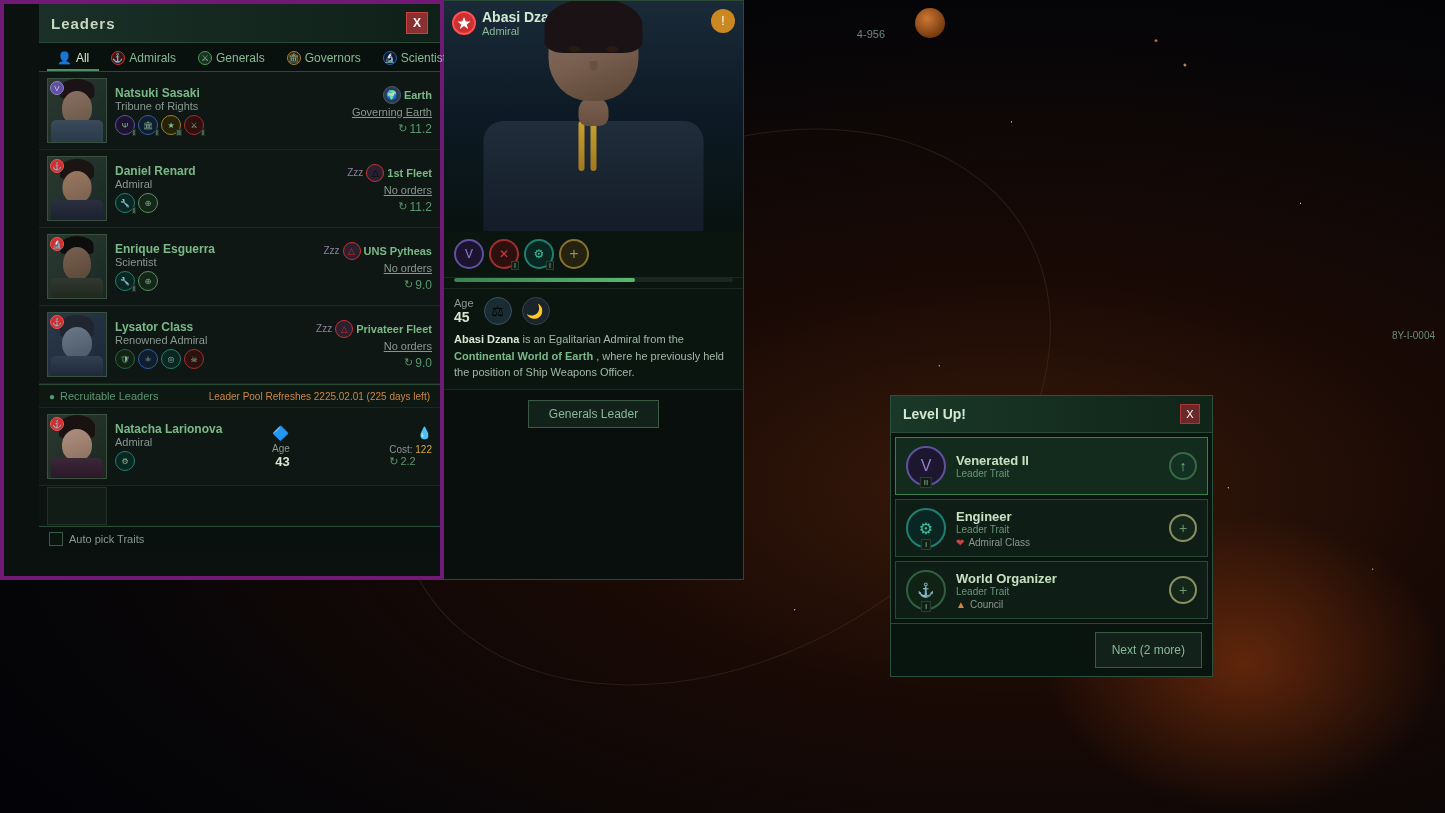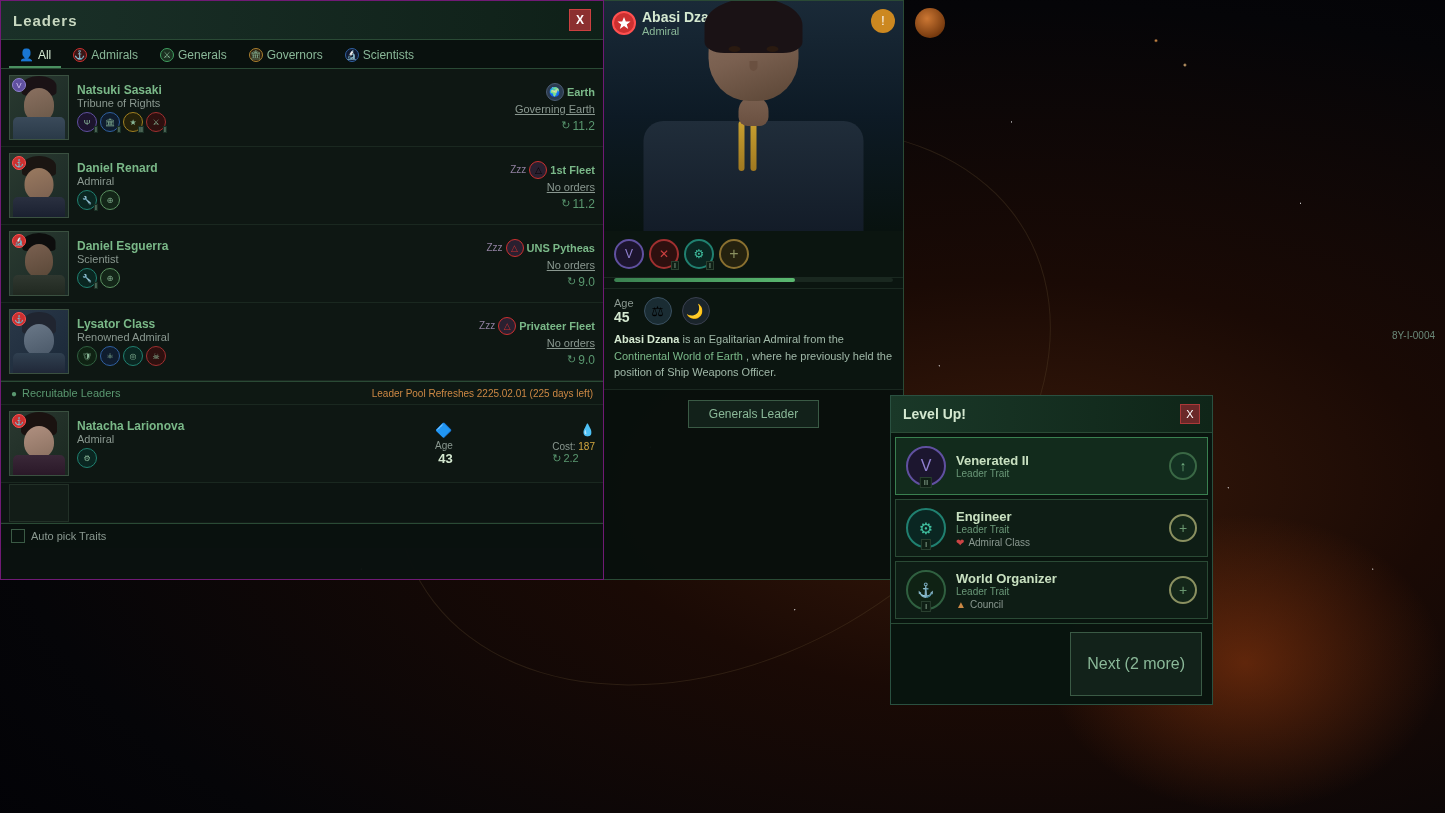--- a/index.html
+++ b/index.html
@@ -77,23 +77,24 @@
       top: 0;
       left: 0;
       z-index: 10;
       display: flex;
       gap: 0;
     }
 
     
     .leaders-panel {
       background: rgba(10, 18, 15, 0.97);
-      border: 1px solid #701a75;
-      width: 604px;
+      border: 4px solid #701a75;
+      width: 444px;
       min-height: 580px;
+      padding-left: 35px;
     }
 
     .panel-header {
       background: linear-gradient(to right, #1a3028, #0f2018);
       padding: 8px 12px;
       display: flex;
       align-items: center;
       justify-content: space-between;
       border-bottom: 1px solid #2a4a35;
     }
@@ -498,20 +499,21 @@
       line-height: 1.5;
     }
 
     .leader-bio .highlight {
       color: #d4e8d0;
       font-weight: bold;
     }
 
     .leader-bio .planet-link {
       color: #7ab888;
+      font-weight: bold;
     }
 
     .dismiss-btn {
       display: block;
       margin: 10px auto;
       padding: 6px 20px;
       background: rgba(20, 35, 28, 0.9);
       border: 1px solid #3a5a45;
       color: #8ab898;
       font-size: 12px;
@@ -660,22 +662,22 @@
       display: flex;
       justify-content: flex-end;
       padding: 8px 10px;
       border-top: 1px solid #2a4a35;
     }
 
     .next-button {
       background: rgba(20, 35, 28, 0.9);
       border: 1px solid #3a5a45;
       color: #8ab898;
-      font-size: 16px;
-      padding: 22px 16px;
+      font-size: 12px;
+      padding: 10px 16px;
       cursor: pointer;
     }
 
     
     .coords-display {
       position: absolute;
       top: 28px;
       right: 560px;
       color: #6a8878;
       font-size: 11px;
@@ -830,21 +832,21 @@
           <div class="leader-avatar-inner">
             <div style="position:relative;width:58px;height:63px;">
               <div style="position:absolute;top:1px;left:50%;transform:translateX(-50%);width:33px;height:18px;border-radius:50% 50% 15% 15%;background:#0d0d0d;"></div>
               <div style="position:absolute;top:12px;left:50%;transform:translateX(-50%);width:28px;height:33px;border-radius:50% 50% 45% 45%;background:linear-gradient(160deg,#7a6050,#5a4838);"></div>
               <div style="position:absolute;bottom:0;left:50%;transform:translateX(-50%);width:52px;height:20px;background:linear-gradient(180deg,#303830,#202820);border-radius:5px 5px 0 0;"></div>
             </div>
           </div>
           <div style="position:absolute;top:2px;left:2px;width:14px;height:14px;border-radius:50%;background:#cc3030;border:1px solid #ff5050;display:flex;align-items:center;justify-content:center;font-size:8px;color:#fff;">🔬</div>
         </div>
         <div class="leader-info">
-          <div class="leader-name">Daniel Esguerra</div>
+          <div class="leader-name">Enrique Esguerra</div>
           <div class="leader-role">Scientist</div>
           <div class="leader-traits">
             <div class="trait-badge trait-teal">🔧<span class="trait-level">I</span></div>
             <div class="trait-badge trait-gold" style="border-color:#5a9060;background:rgba(20,40,25,0.9);">⊕</div>
           </div>
         </div>
         <div class="leader-assignment">
           <div class="assignment-icon">
             <span class="sleep-icon">Zzz</span>
             <div style="width:18px;height:18px;border-radius:50%;background:#2a2030;border:1px solid #cc3030;display:flex;align-items:center;justify-content:center;font-size:9px;color:#cc3030;">△</div>
@@ -931,21 +933,21 @@
           <span style="color:#4a7a80;font-size:12px;">💧</span>
         </div>
         <div style="display:flex;align-items:center;justify-content:space-between;">
           <div>
             <div style="color:#8a9890;font-size:10px;">Age</div>
             <div style="color:#d4e8d0;font-size:13px;font-weight:bold;">43</div>
           </div>
           <div style="text-align:right;">
             <div style="color:#8a9890;font-size:10px;">
               <span>Cost:</span>
-              <span style="color:#d4a840;">187</span>
+              <span style="color:#d4a840;">122</span>
             </div>
             <div style="color:#5a9870;font-size:11px;display:flex;align-items:center;gap:2px;">
               <span>↻</span>
               <span>2.2</span>
             </div>
           </div>
         </div>
       </div>
     </div>
 

